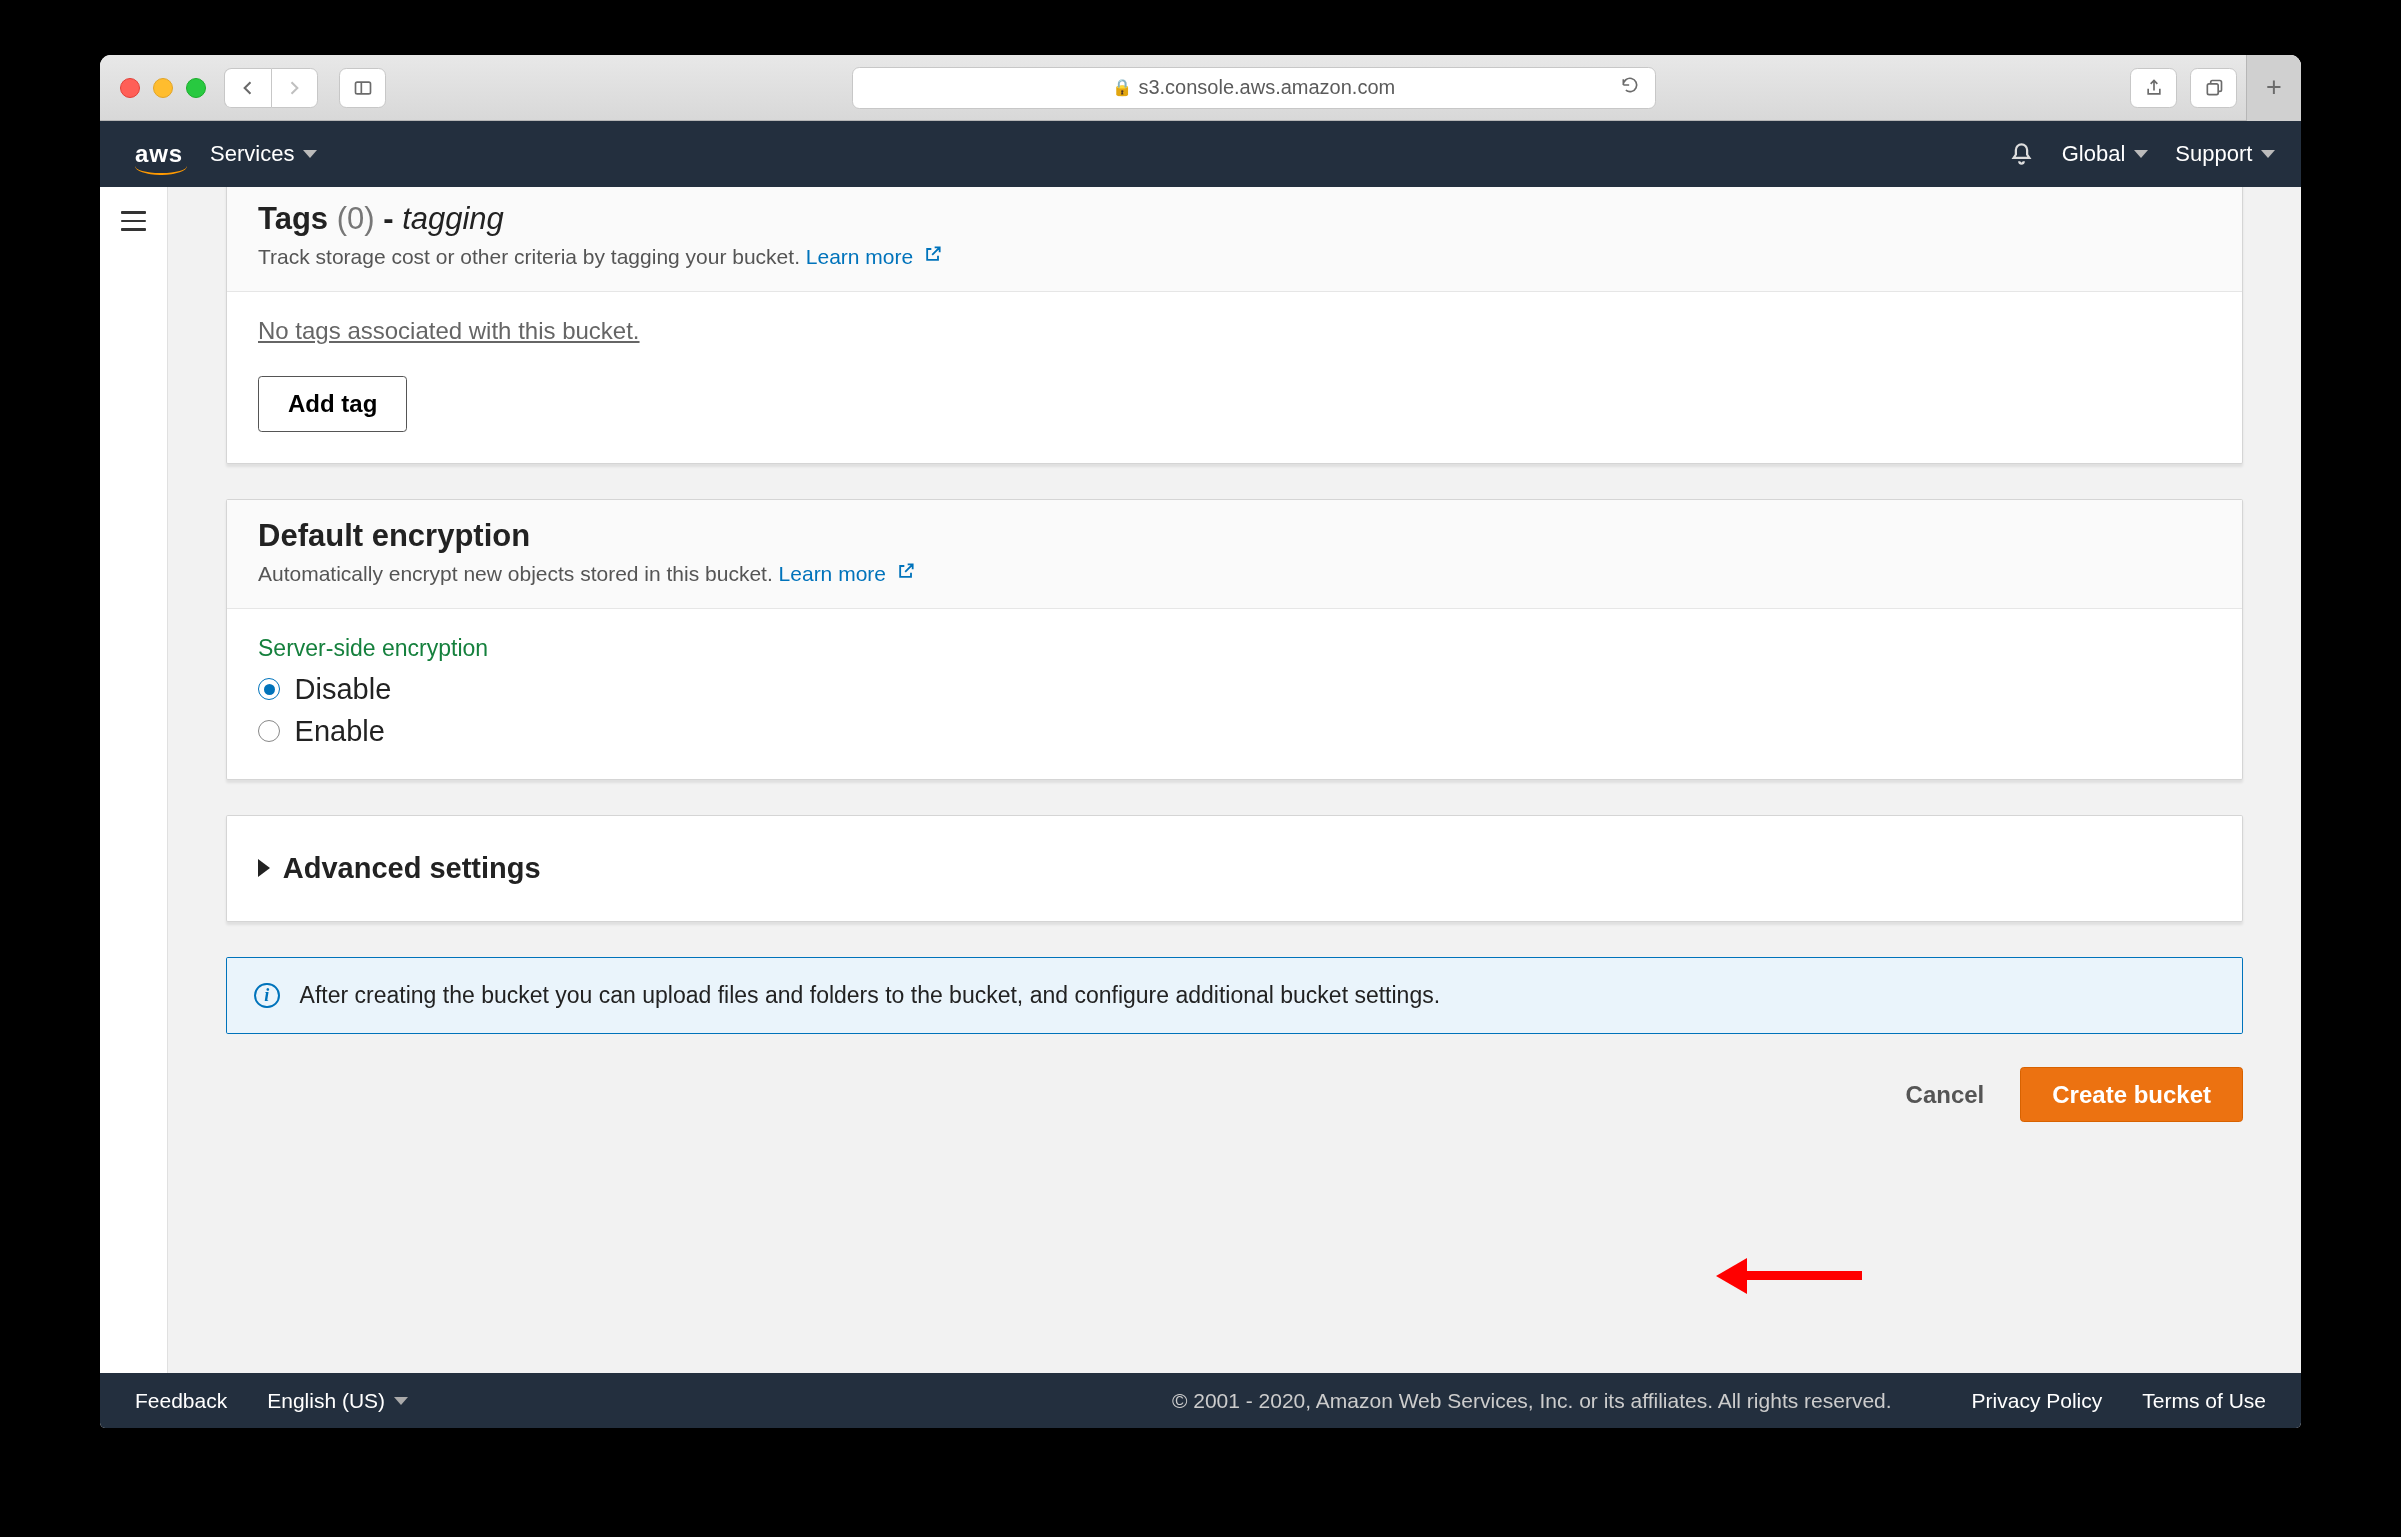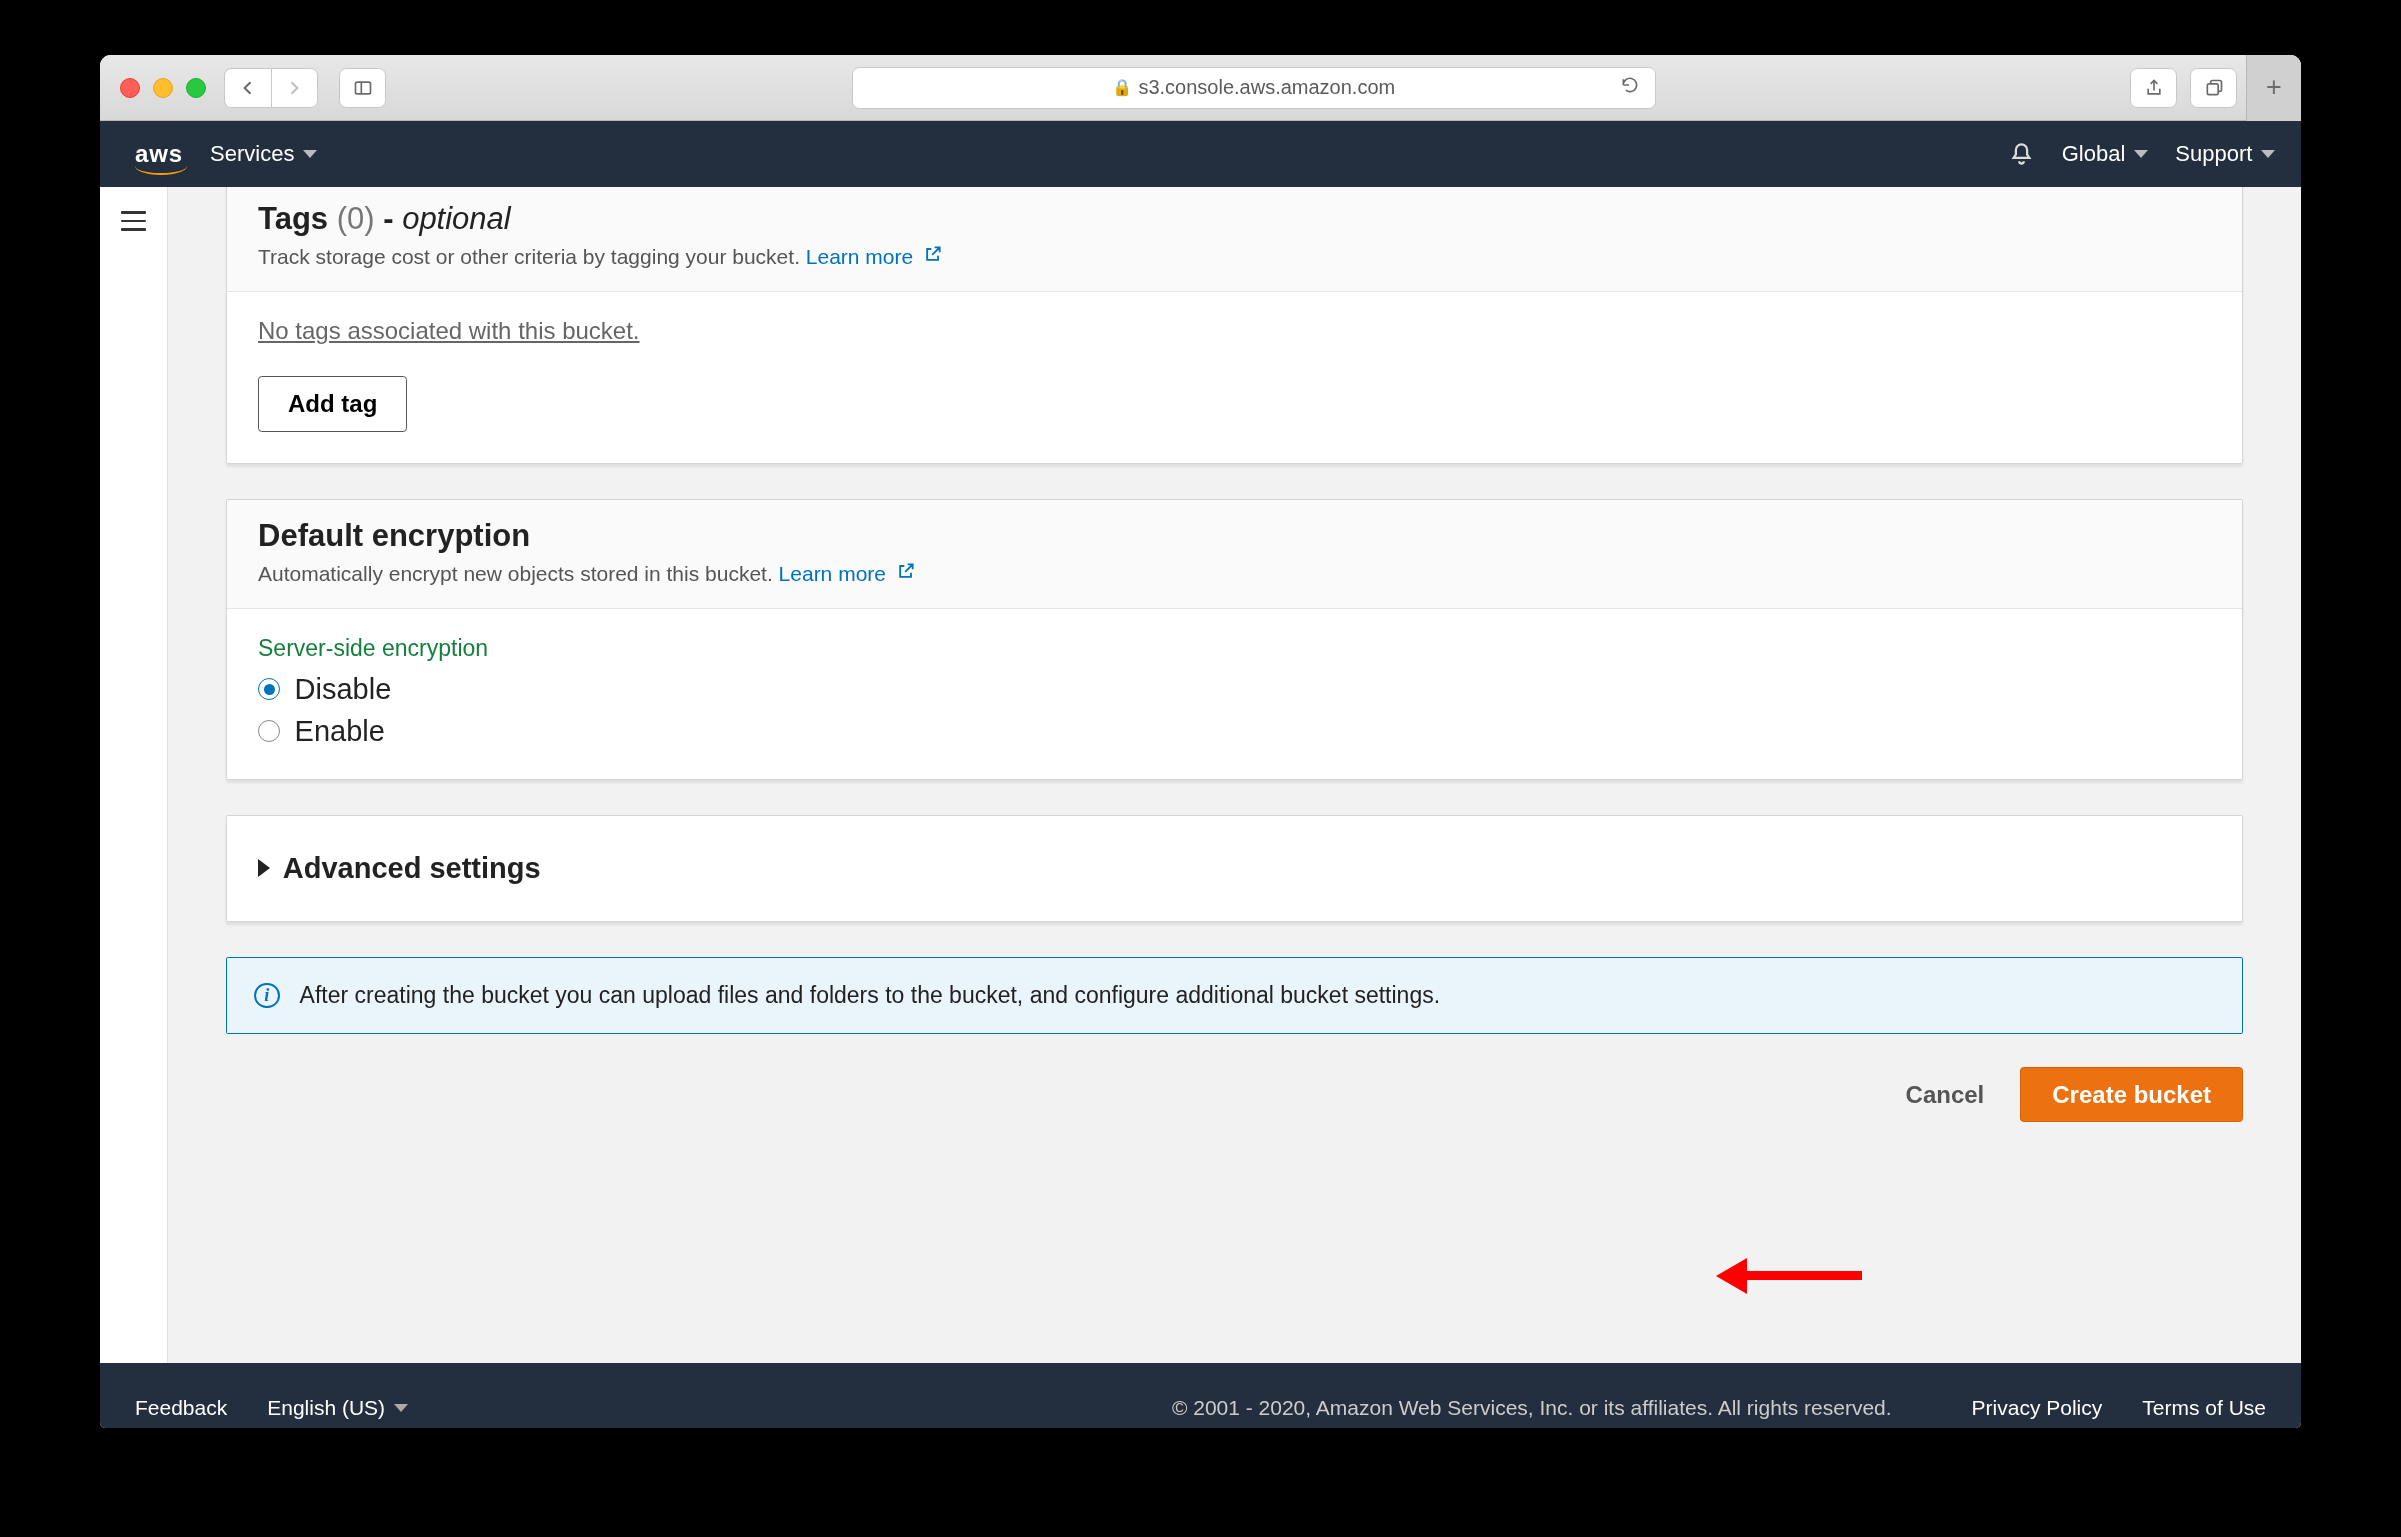--- a/index.html
+++ b/index.html
@@ -138,22 +138,22 @@
     .annot-arrow {
       position:absolute; width:146px; height:22px; pointer-events:none;
     }
     .annot-arrow .shaft{ position:absolute; left:27px; right:0; top:7.3px; height:9px; background:#ff0000;}
     .annot-arrow .head{
       position:absolute; left:0; top:-6.4px;
       width:0; height:0; border-top:18px solid transparent; border-bottom:18px solid transparent; border-right:31px solid #ff0000;
     }
     
     .aws-footer {
-      height: 65px; background:#232f3e; color:#ccc; font-size:21px;
-      display:flex; align-items:flex-end; padding: 8px 35px; gap: 40px;
+      height: 55px; background:#232f3e; color:#ccc; font-size:21px;
+      display:flex; align-items:flex-start; padding: 16px 35px; gap: 40px;
     }
     .aws-footer .spacer{ flex:1;}
     .aws-footer a { color:#fff; text-decoration:none;}
     .lang { display:flex; align-items:center; gap:9px; color:#fff;}
     svg.icon { width: 20px; height: 20px; }
   </style>
 </head>
 <body>
 
 <div class="window">
@@ -238,21 +238,21 @@
       </div>
     </div>
 
     <div class="main">
 
       <div class="panel" style="margin-top:-5.5px">
         <div class="panel-head">
           <div class="panel-title">
             <span>Tags</span>
             <span class="count">(0)</span>
-            <span> - </span><span class="opt">optional</span>
+            <span> - </span><span class="opt">tagging</span>
           </div>
           <div class="panel-desc">
             <span>Track storage cost or other criteria by tagging your bucket. </span>
             <a class="learn"><span>Learn more</span>
               <svg class="icon ext-icon" viewBox="0 0 24 24">
                   <path d="M14 4h6v6M20 4l-9 9M18 14v5H5V6h5" fill="none" stroke="#0073bb" stroke-width="2.2"></path>
                 </svg>
             </a>
           </div>
         </div>

